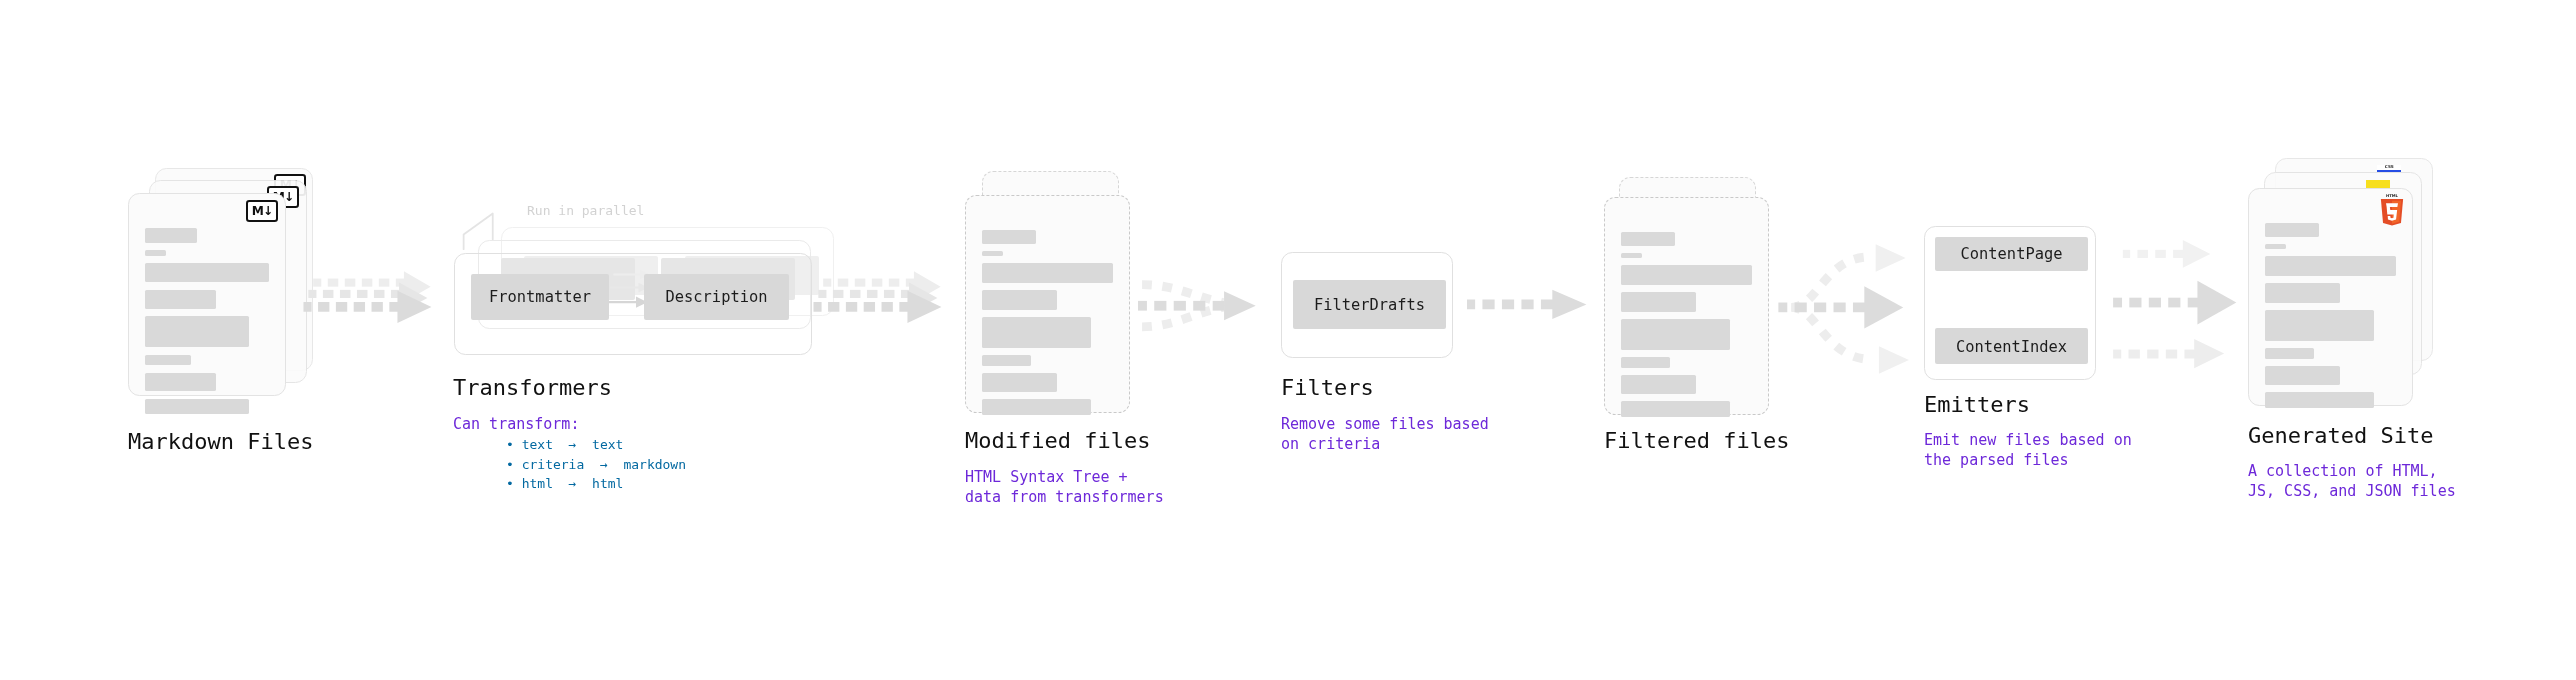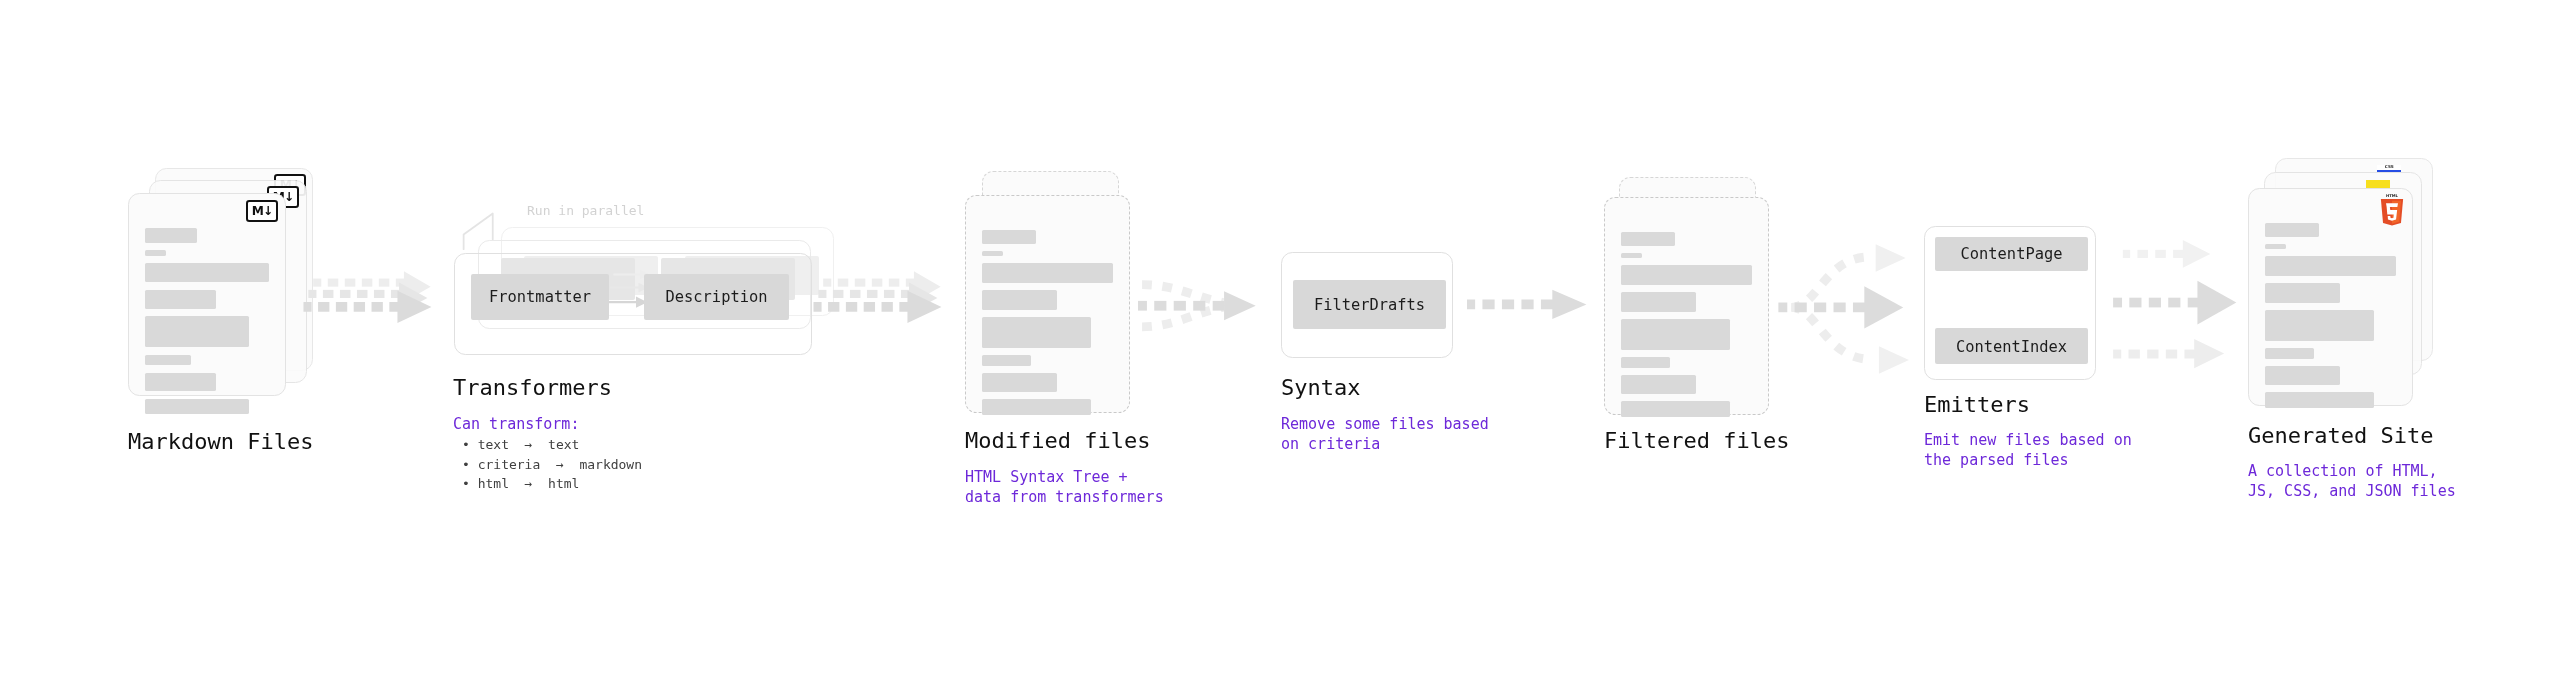--- a/index.html
+++ b/index.html
@@ -60,21 +60,21 @@
     font-size:22px;color:#111;letter-spacing:0px;
   }
   .sub{
     position:absolute;white-space:pre;
     font-size:15px;line-height:19.5px;color:#6d28d9;
   }
   .note{
     position:absolute;white-space:nowrap;
     font-size:13px;color:#d2d2d2;
   }
-  .bullets{position:absolute;font-size:13px;line-height:19.5px;color:#404040;}
+  .bullets{position:absolute;font-size:13px;line-height:19.5px;color:#0369a1;margin-left:44px;}
   .bullets div{white-space:pre;}
 
   svg{position:absolute;overflow:visible;}
 </style>
 </head>
 <body>
 
 <div class="stage">
 
   <div class="node">
@@ -236,21 +236,21 @@
       <rect x="44" y="50" width="15" height="12"></rect>
         <rect x="68" y="50" width="15" height="12"></rect>
       <rect x="92" y="50" width="15" height="12"></rect>
       <polygon points="106,38 145,56 106,74"></polygon>
     </g>
   </svg>
 
   <div class="node">
     <div class="group" style="left:1281px;top:252px;width:172px;height:106px;"></div>
     <div class="chip" style="left:1293px;top:280px;width:153px;height:49px;">FilterDrafts</div>
-    <div class="title" style="left:1281px;top:375px;">Syntax</div>
+    <div class="title" style="left:1281px;top:375px;">Filters</div>
     <div class="sub" style="left:1281px;top:415px;">Remove some files based
 on criteria</div>
   </div>
 
   <svg style="left:1467px;top:288px;width:130px;height:49px;" viewBox="0 0 160 60">
     <g fill="#dcdcdc">
       <rect x="0" y="14" width="10" height="12"></rect>
         <rect x="19" y="14" width="15" height="12"></rect>
       <rect x="43" y="14" width="15" height="12"></rect>
         <rect x="67" y="14" width="15" height="12"></rect>

